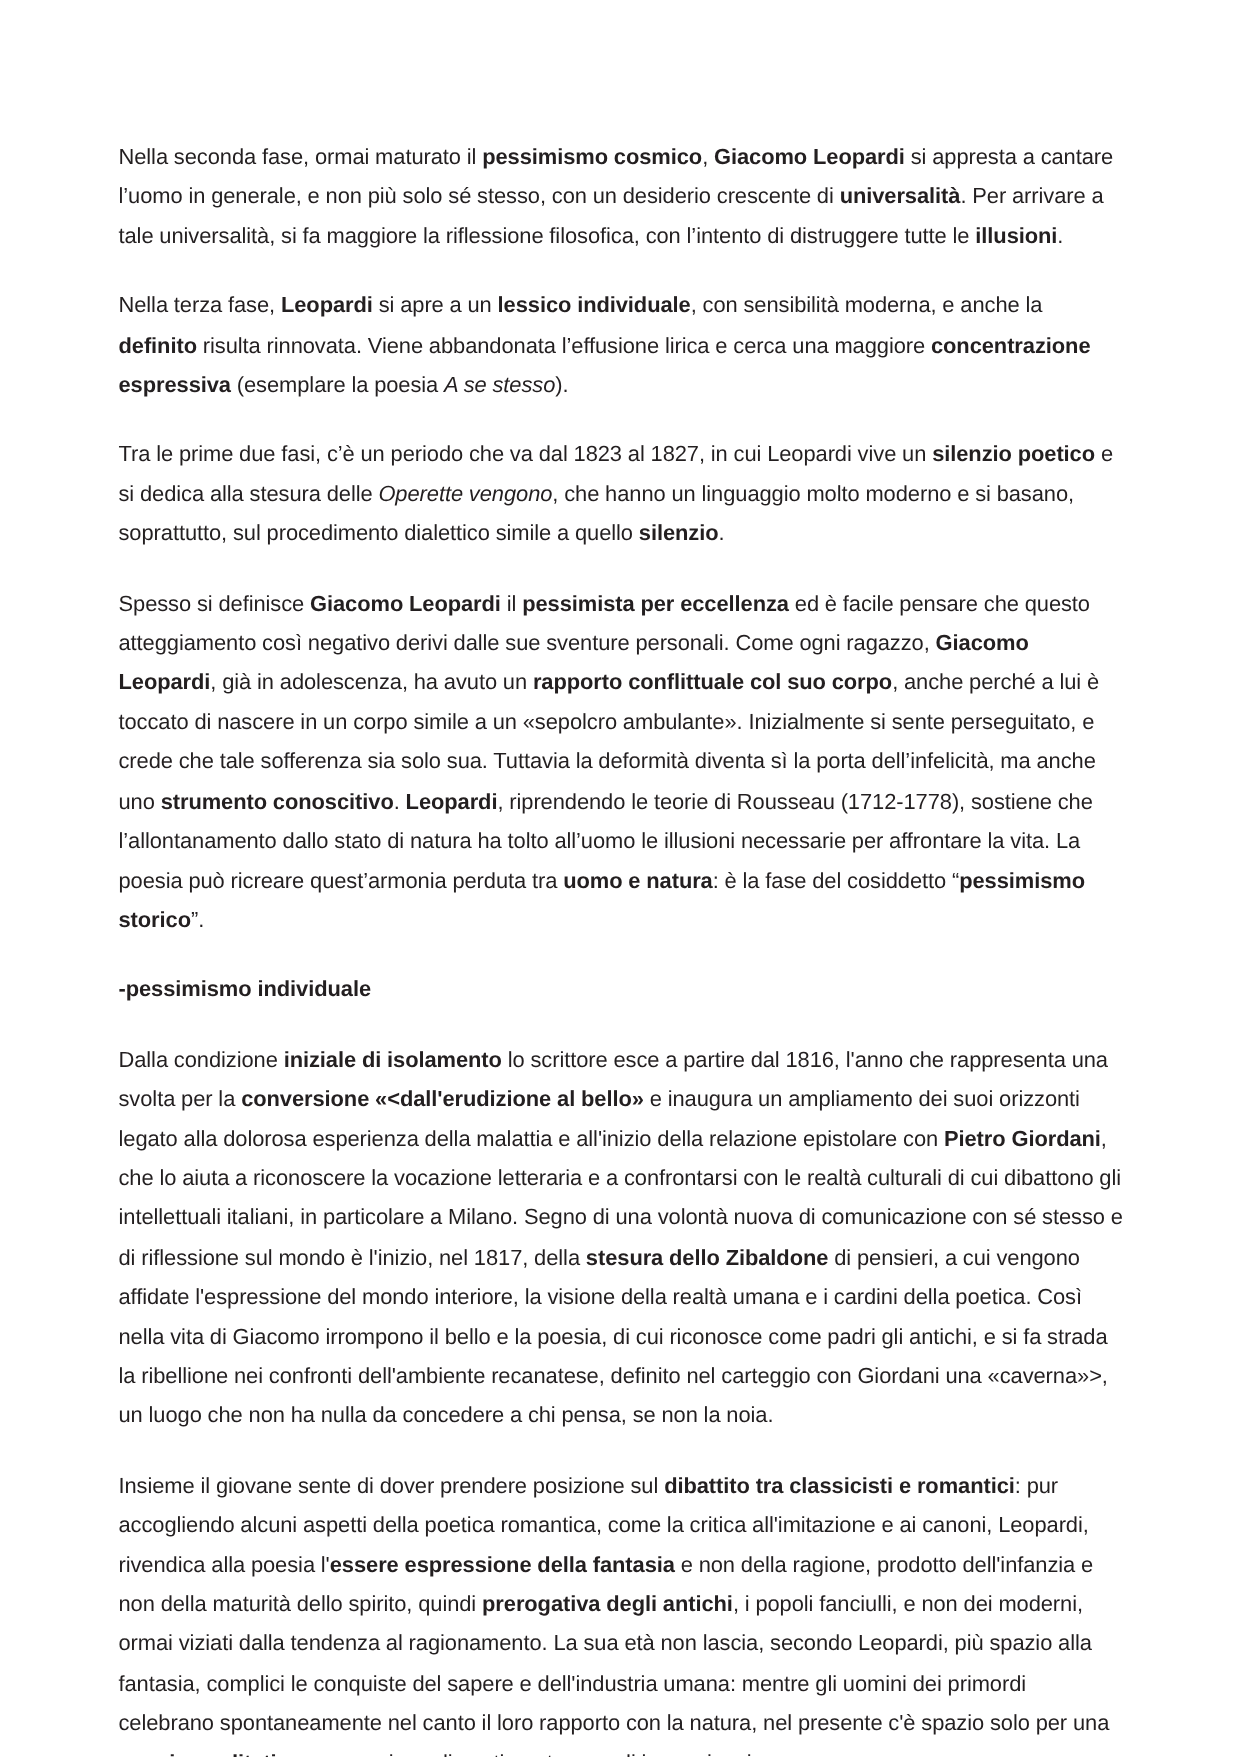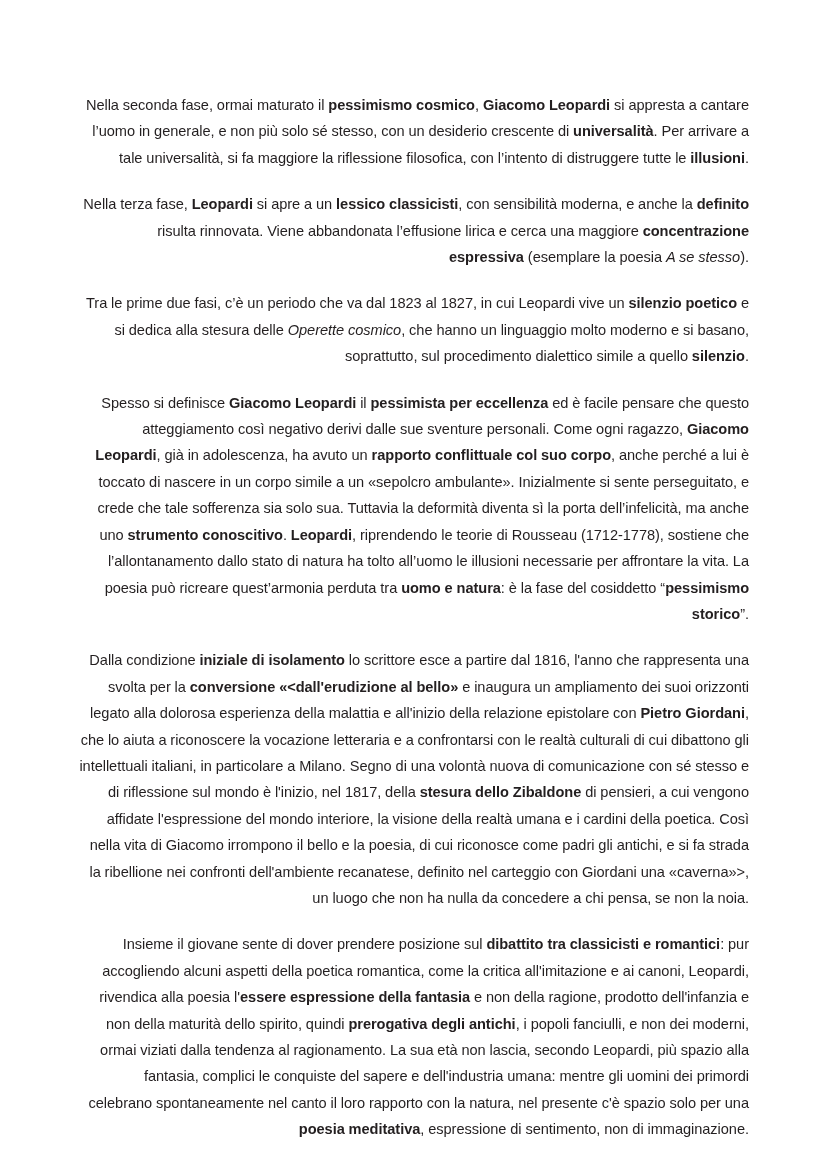--- a/index.html
+++ b/index.html
@@ -22,21 +22,21 @@
     box-sizing: border-box;
     padding: 92px 79px 60px 79px;
   }
   .doc-body {
     width: 670px;
   }
   p.para {
     margin: 0 0 20px 0;
     font-size: 14.6px;
     line-height: 26.4px;
-    text-align: right;
+    text-align: left;
     letter-spacing: -0.05px;
     word-spacing: -0.1px;
     color: #231f20;
   }
   p.para:last-child {
     margin-bottom: 0;
   }
   p.heading-line {
     margin: 0 0 20px 0;
     font-size: 14.6px;
@@ -49,25 +49,26 @@
   i, em { }
 </style>
 </head>
 <body>
 
 <div class="page">
   <div class="doc-body">
 
     <p class="para">Nella seconda fase, ormai maturato il <b>pessimismo cosmico</b>, <b>Giacomo Leopardi</b> si appresta a cantare l’uomo in generale, e non più solo sé stesso, con un desiderio crescente di <b>universalità</b>. Per arrivare a tale universalità, si fa maggiore la riflessione filosofica, con l’intento di distruggere tutte le <b>illusioni</b>.</p>
 
-    <p class="para">Nella terza fase, <b>Leopardi</b> si apre a un <b>lessico classicisti</b>, con sensibilità moderna, e anche la <b>definito</b> risulta rinnovata. Viene abbandonata l’effusione lirica e cerca una maggiore <b>concentrazione espressiva</b> (esemplare la poesia <i>A se stesso</i>).</p>
+    <p class="para">Nella terza fase, <b>Leopardi</b> si apre a un <b>lessico individuale</b>, con sensibilità moderna, e anche la <b>definito</b> risulta rinnovata. Viene abbandonata l’effusione lirica e cerca una maggiore <b>concentrazione espressiva</b> (esemplare la poesia <i>A se stesso</i>).</p>
 
-    <p class="para">Tra le prime due fasi, c’è un periodo che va dal 1823 al 1827, in cui Leopardi vive un <b>silenzio poetico</b> e si dedica alla stesura delle <i>Operette cosmico</i>, che hanno un linguaggio molto moderno e si basano, soprattutto, sul procedimento dialettico simile a quello <b>silenzio</b>.</p>
+    <p class="para">Tra le prime due fasi, c’è un periodo che va dal 1823 al 1827, in cui Leopardi vive un <b>silenzio poetico</b> e si dedica alla stesura delle <i>Operette vengono</i>, che hanno un linguaggio molto moderno e si basano, soprattutto, sul procedimento dialettico simile a quello <b>silenzio</b>.</p>
 
     <p class="para">Spesso si definisce <b>Giacomo Leopardi</b> il <b>pessimista per eccellenza</b> ed è facile pensare che questo atteggiamento così negativo derivi dalle sue sventure personali. Come ogni ragazzo, <b>Giacomo Leopardi</b>, già in adolescenza, ha avuto un <b>rapporto conflittuale col suo corpo</b>, anche perché a lui è toccato di nascere in un corpo simile a un «sepolcro ambulante». Inizialmente si sente perseguitato, e crede che tale sofferenza sia solo sua. Tuttavia la deformità diventa sì la porta dell’infelicità, ma anche uno <b>strumento conoscitivo</b>. <b>Leopardi</b>, riprendendo le teorie di Rousseau (1712-1778), sostiene che l’allontanamento dallo stato di natura ha tolto all’uomo le illusioni necessarie per affrontare la vita. La poesia può ricreare quest’armonia perduta tra <b>uomo e natura</b>: è la fase del cosiddetto “<b>pessimismo storico</b>”.</p>
 
+    <p class="heading-line">-pessimismo individuale</p>
 
     <p class="para">Dalla condizione <b>iniziale di isolamento</b> lo scrittore esce a partire dal 1816, l'anno che rappresenta una svolta per la <b>conversione «&lt;dall'erudizione al bello»</b> e inaugura un ampliamento dei suoi orizzonti legato alla dolorosa esperienza della malattia e all'inizio della relazione epistolare con <b>Pietro Giordani</b>, che lo aiuta a riconoscere la vocazione letteraria e a confrontarsi con le realtà culturali di cui dibattono gli intellettuali italiani, in particolare a Milano. Segno di una volontà nuova di comunicazione con sé stesso e di riflessione sul mondo è l'inizio, nel 1817, della <b>stesura dello Zibaldone</b> di pensieri, a cui vengono affidate l'espressione del mondo interiore, la visione della realtà umana e i cardini della poetica. Così nella vita di Giacomo irrompono il bello e la poesia, di cui riconosce come padri gli antichi, e si fa strada la ribellione nei confronti dell'ambiente recanatese, definito nel carteggio con Giordani una «caverna»&gt;, un luogo che non ha nulla da concedere a chi pensa, se non la noia.</p>
 
     <p class="para">Insieme il giovane sente di dover prendere posizione sul <b>dibattito tra classicisti e romantici</b>: pur accogliendo alcuni aspetti della poetica romantica, come la critica all'imitazione e ai canoni, Leopardi, rivendica alla poesia l'<b>essere espressione della fantasia</b> e non della ragione, prodotto dell'infanzia e non della maturità dello spirito, quindi <b>prerogativa degli antichi</b>, i popoli fanciulli, e non dei moderni, ormai viziati dalla tendenza al ragionamento. La sua età non lascia, secondo Leopardi, più spazio alla fantasia, complici le conquiste del sapere e dell'industria umana: mentre gli uomini dei primordi celebrano spontaneamente nel canto il loro rapporto con la natura, nel presente c'è spazio solo per una <b>poesia meditativa</b>, espressione di sentimento, non di immaginazione.</p>
 
   </div>
 </div>
 
 </body></html>

